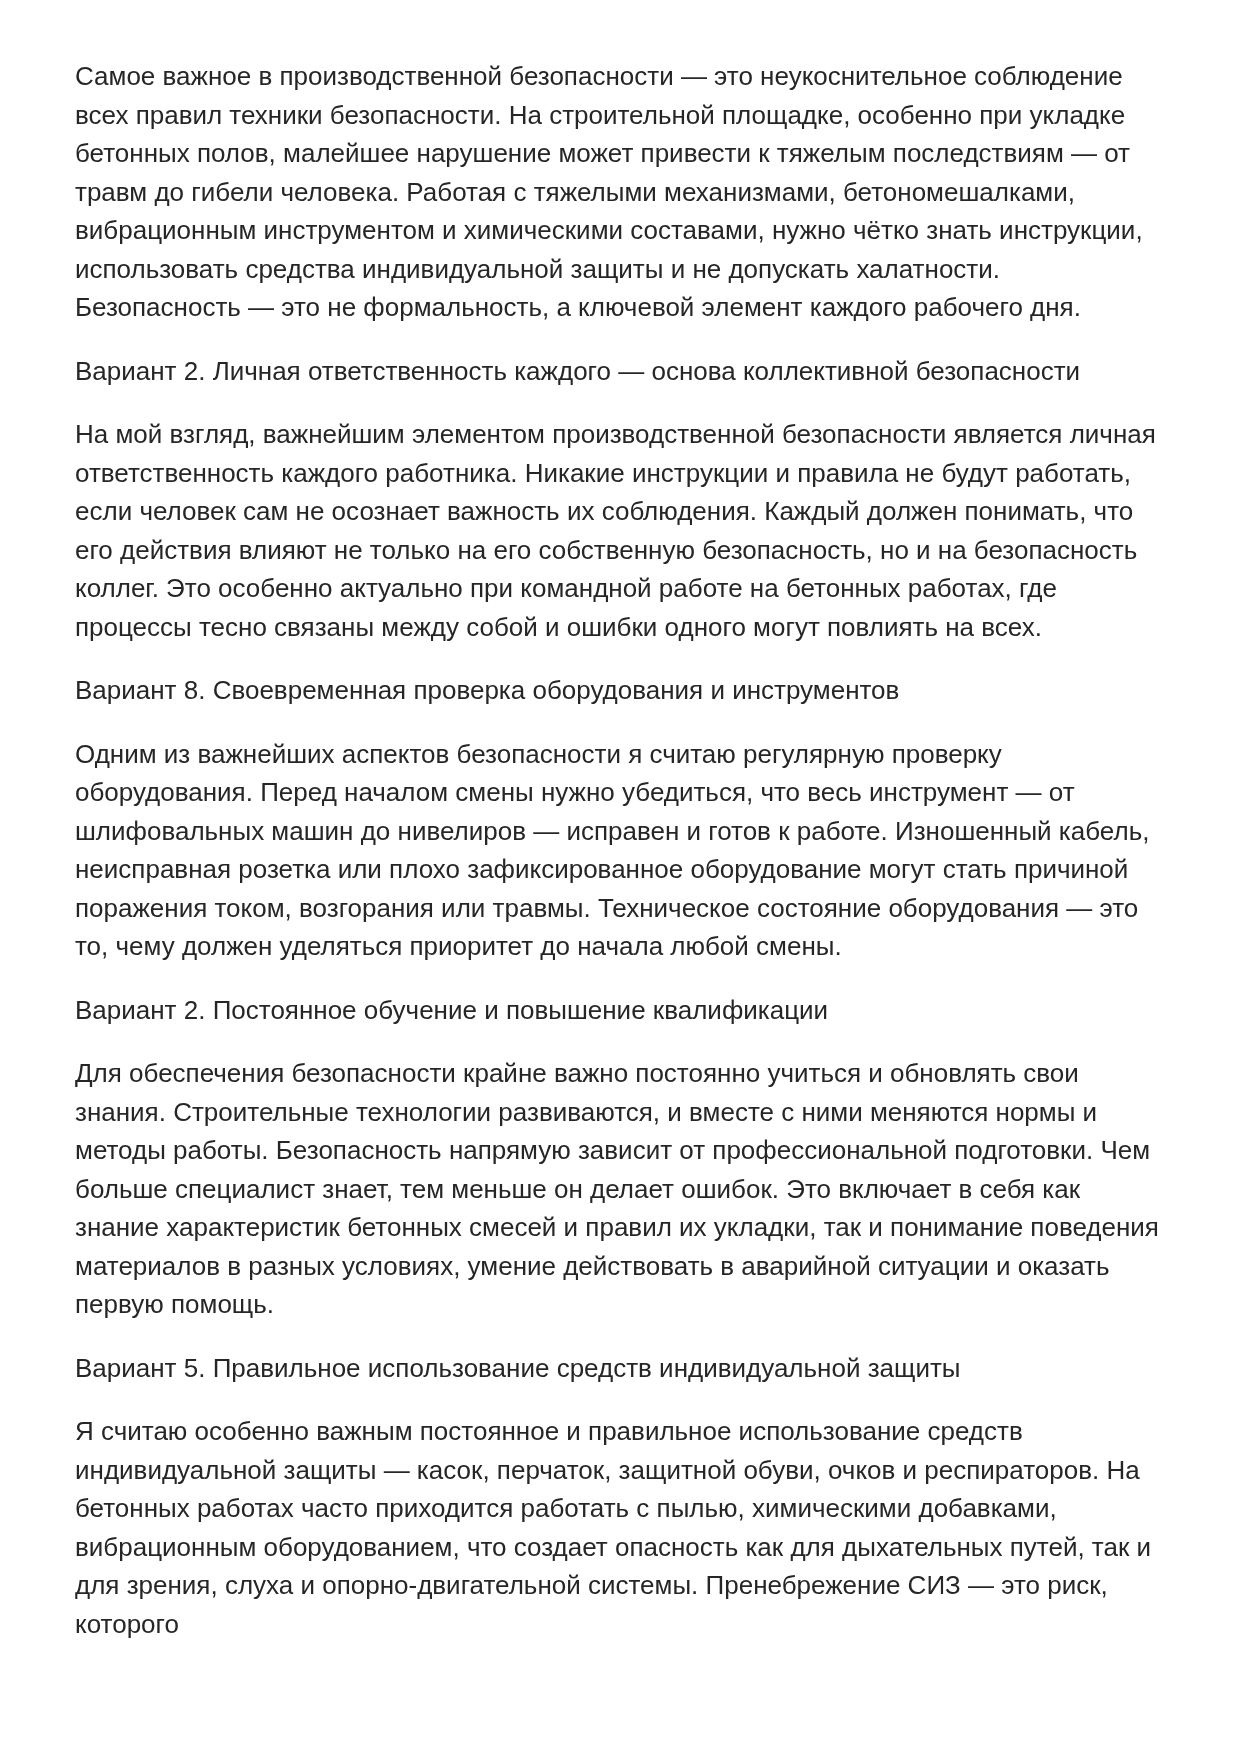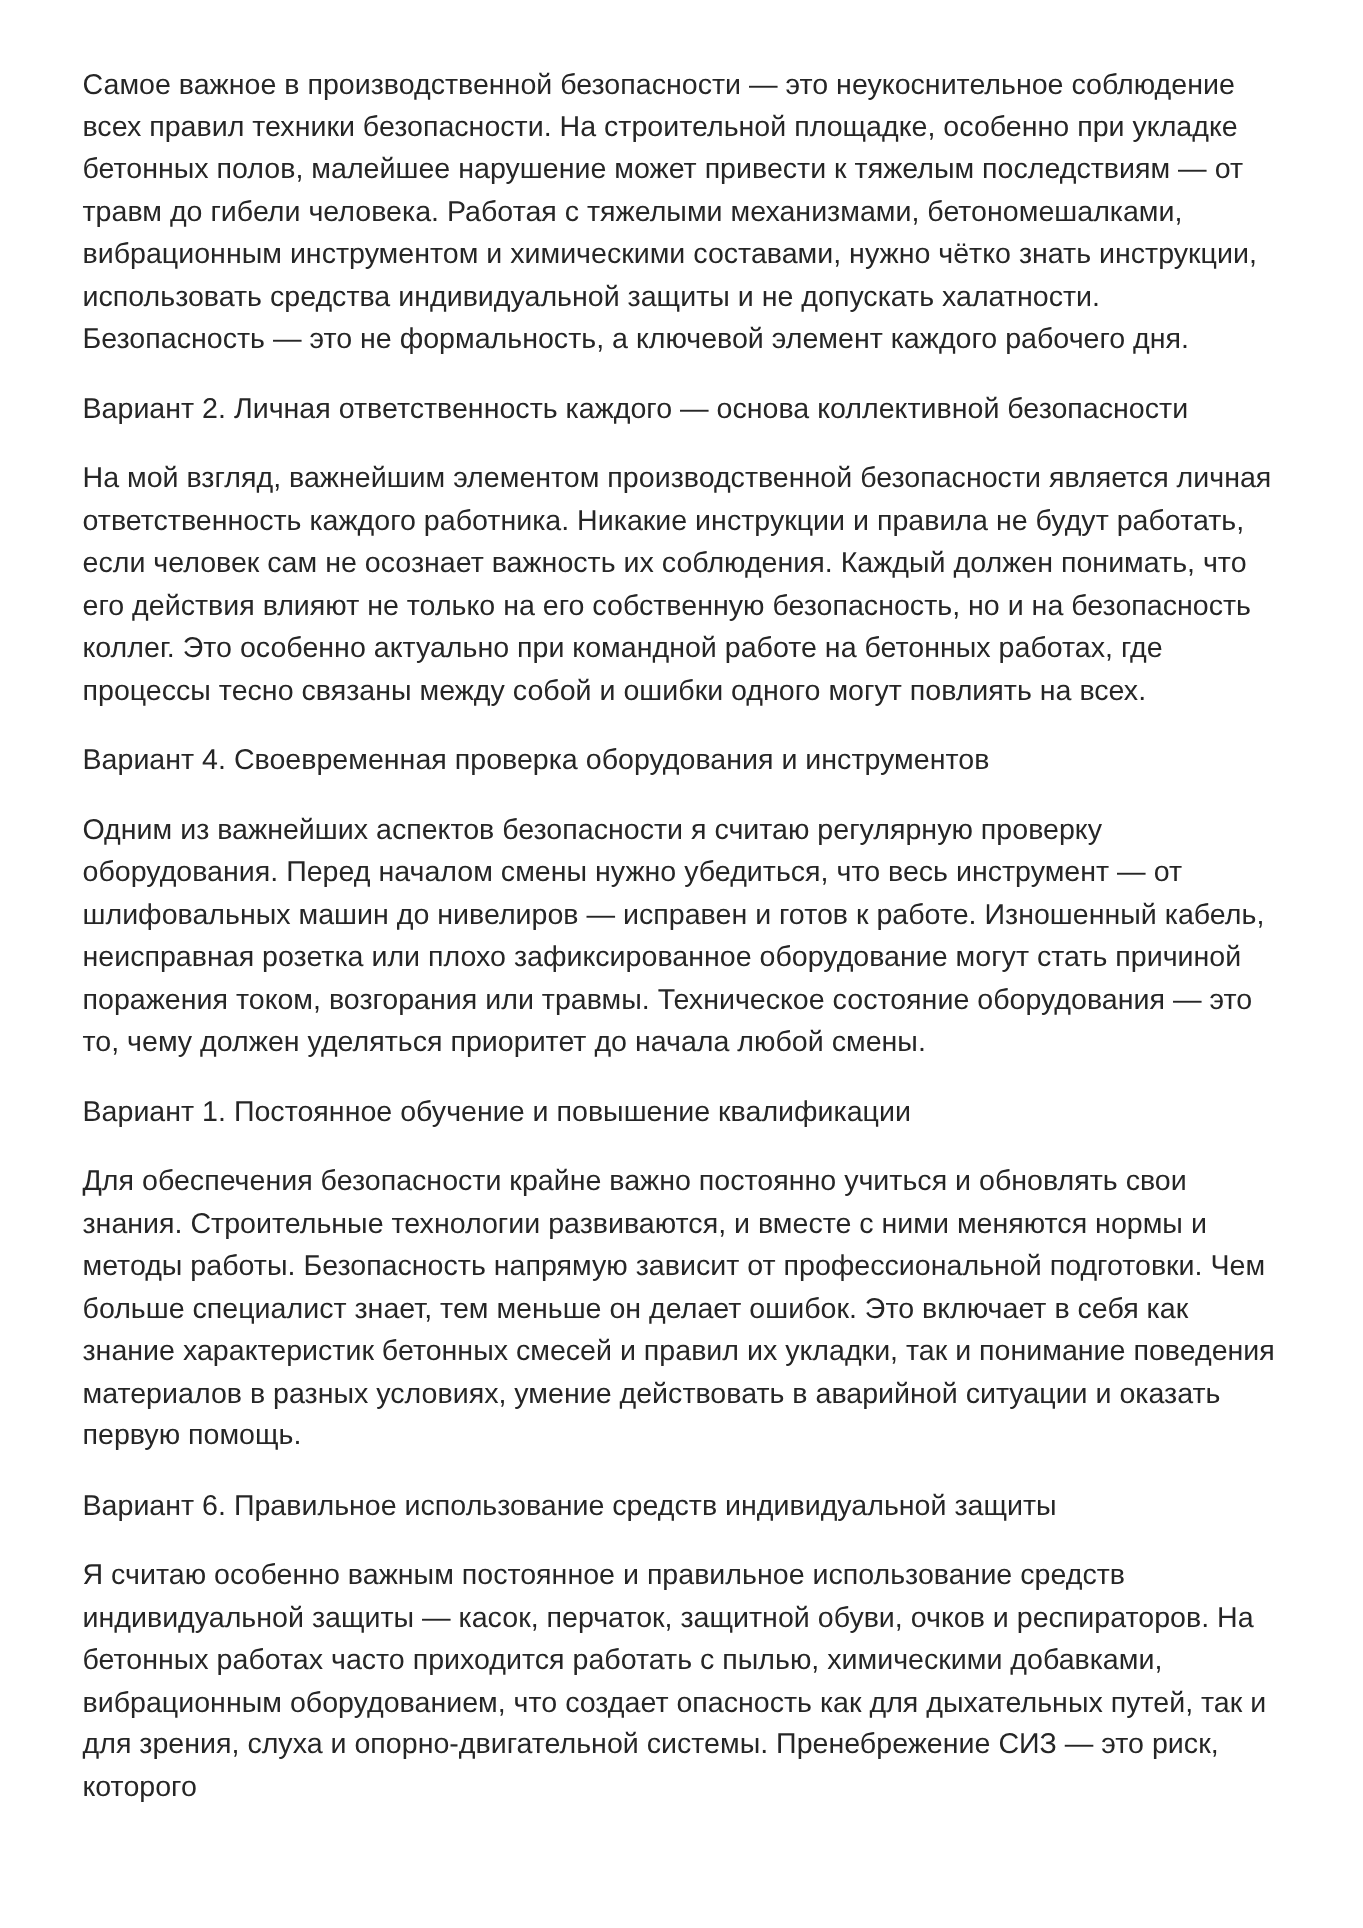--- a/index.html
+++ b/index.html
@@ -39,24 +39,24 @@
 </head>
 <body style="background: rgb(255, 255, 255); color: rgb(38, 38, 38);">
 
 <div class="page">
   <p>Самое важное в производственной безопасности — это неукоснительное соблюдение всех правил техники безопасности. На строительной площадке, особенно при укладке бетонных полов, малейшее нарушение может привести к тяжелым последствиям — от травм до гибели человека. Работая с тяжелыми механизмами, бетономешалками, вибрационным инструментом и химическими составами, нужно чётко знать инструкции, использовать средства индивидуальной защиты и не допускать халатности. Безопасность — это не формальность, а ключевой элемент каждого рабочего дня.</p>
 
   <h2>Вариант 2. Личная ответственность каждого — основа коллективной безопасности</h2>
 
   <p>На мой взгляд, важнейшим элементом производственной безопасности является личная ответственность каждого работника. Никакие инструкции и правила не будут работать, если человек сам не осознает важность их соблюдения. Каждый должен понимать, что его действия влияют не только на его собственную безопасность, но и на безопасность коллег. Это особенно актуально при командной работе на бетонных работах, где процессы тесно связаны между собой и ошибки одного могут повлиять на всех.</p>
 
-  <h2>Вариант 4. Своевременная проверка оборудования и инструментов</h2>
+  <h2>Вариант 8. Своевременная проверка оборудования и инструментов</h2>
 
   <p>Одним из важнейших аспектов безопасности я считаю регулярную проверку оборудования. Перед началом смены нужно убедиться, что весь инструмент — от шлифовальных машин до нивелиров — исправен и готов к работе. Изношенный кабель, неисправная розетка или плохо зафиксированное оборудование могут стать причиной поражения током, возгорания или травмы. Техническое состояние оборудования — это то, чему должен уделяться приоритет до начала любой смены.</p>
 
-  <h2>Вариант 1. Постоянное обучение и повышение квалификации</h2>
+  <h2>Вариант 2. Постоянное обучение и повышение квалификации</h2>
 
   <p>Для обеспечения безопасности крайне важно постоянно учиться и обновлять свои знания. Строительные технологии развиваются, и вместе с ними меняются нормы и методы работы. Безопасность напрямую зависит от профессиональной подготовки. Чем больше специалист знает, тем меньше он делает ошибок. Это включает в себя как знание характеристик бетонных смесей и правил их укладки, так и понимание поведения материалов в разных условиях, умение действовать в аварийной ситуации и оказать первую помощь.</p>
 
-  <h2>Вариант 6. Правильное использование средств индивидуальной защиты</h2>
+  <h2>Вариант 5. Правильное использование средств индивидуальной защиты</h2>
 
   <p>Я считаю особенно важным постоянное и правильное использование средств индивидуальной защиты — касок, перчаток, защитной обуви, очков и респираторов. На бетонных работах часто приходится работать с пылью, химическими добавками, вибрационным оборудованием, что создает опасность как для дыхательных путей, так и для зрения, слуха и опорно-двигательной системы. Пренебрежение СИЗ — это риск, которого</p>
 </div>
 
 </body></html>

